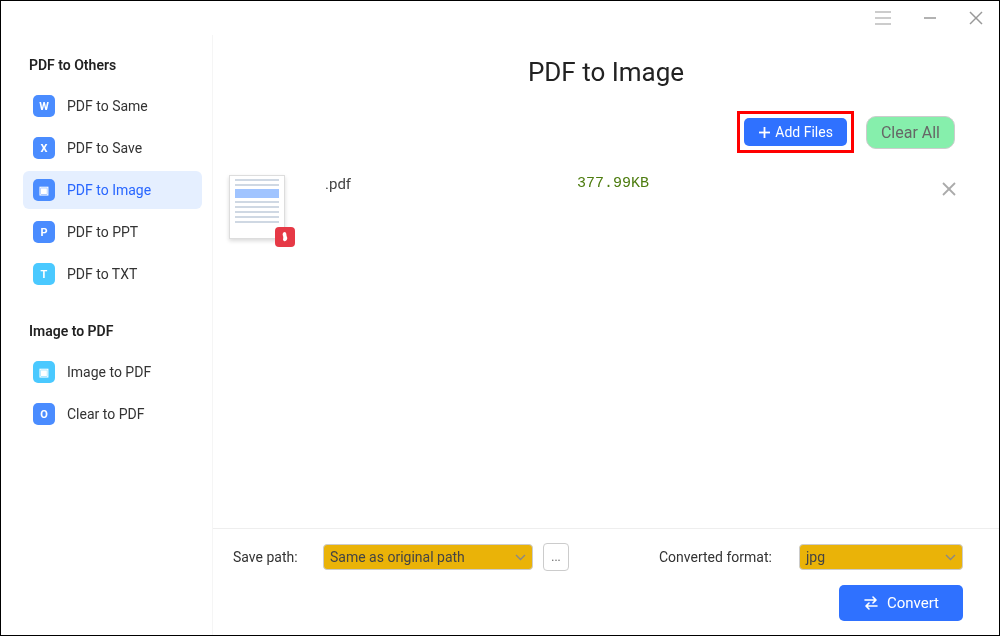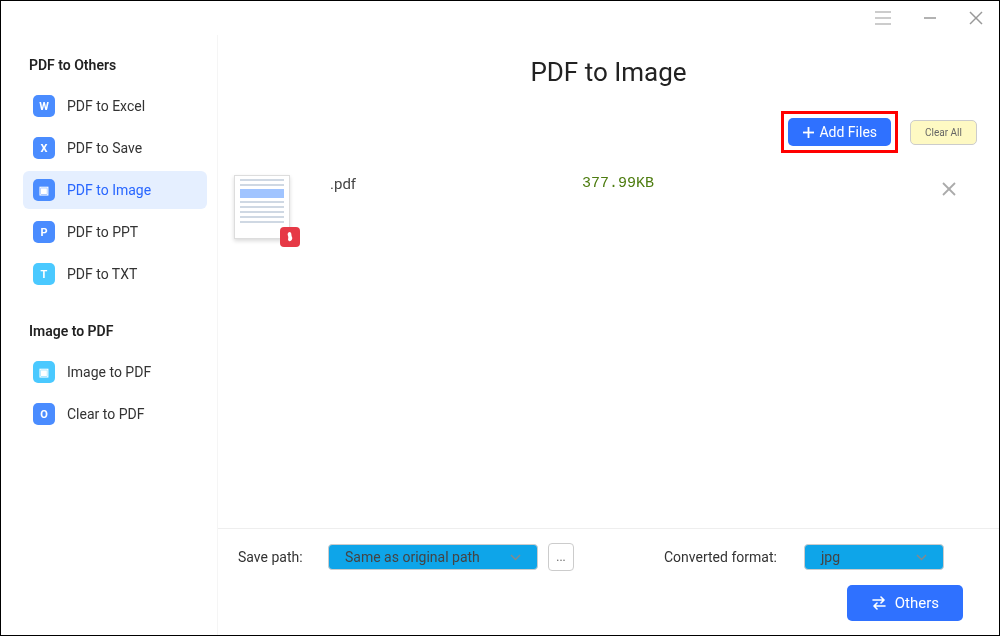--- a/index.html
+++ b/index.html
@@ -89,21 +89,21 @@
       text-align: center;
       font-size: 26px;
       font-weight: 400;
       color: #222;
       margin-top: 22px;
       margin-bottom: 24px;
     }
     .toolbar {
       display: flex;
       justify-content: flex-end;
-      padding-right: 22px;
+      padding-right: 44px;
       gap: 12px;
       align-items: center;
       margin-bottom: 18px;
     }
     .add-files-highlight {
       border: 3px solid #ff0000;
       padding: 4px;
       display: inline-block;
     }
     .btn-primary {
@@ -112,26 +112,26 @@
       border: none;
       padding: 6px 14px;
       border-radius: 5px;
       font-size: 14px;
       cursor: pointer;
       display: flex;
       align-items: center;
       gap: 4px;
     }
     .btn-outline {
-      background: #fef9c3;
+      background: #86efac;
       color: #666;
       border: 1px solid #ccc;
       padding: 6px 14px;
-      border-radius: 5px;
-      font-size: 10px;
+      border-radius: 10px;
+      font-size: 16px;
       cursor: pointer;
     }
     .file-row {
       display: flex;
       align-items: flex-start;
       padding: 4px 36px 4px 16px;
     }
     .thumb {
       width: 68px;
       height: 68px;
@@ -200,34 +200,34 @@
       gap: 10px;
     }
     .opt-label {
       font-size: 14px;
       color: #333;
       min-width: 80px;
     }
     .select-box {
       border: 1px solid #ccc;
       border-radius: 4px;
-      padding: 4px 16px;
+      padding: 4px 6px;
       font-size: 14px;
       color: #444;
       display: flex;
       align-items: center;
       justify-content: space-between;
       cursor: pointer;
-      background: #0ea5e9;
+      background: #eab308;
     }
     .select-path {
       width: 210px;
     }
     .select-format {
-      width: 140px;
+      width: 164px;
     }
     .browse-btn {
       border: 1px solid #ccc;
       border-radius: 4px;
       width: 26px;
       height: 28px;
       display: flex;
       align-items: center;
       justify-content: center;
       cursor: pointer;
@@ -281,21 +281,21 @@
       </svg>
   </div>
 </div>
 
 <div class="main">
   <div class="sidebar">
     <div class="section-header">PDF to Others</div>
 
     <div class="nav-item">
       <div class="nav-icon" style="background:#4a8cff">W</div>
-      <span>PDF to Excel</span>
+      <span>PDF to Same</span>
     </div>
     <div class="nav-item">
       <div class="nav-icon" style="background:#4a8cff">X</div>
       <span>PDF to Save</span>
     </div>
     <div class="nav-item active">
       <div class="nav-icon" style="background:#4a8cff">▣</div>
       <span>PDF to Image</span>
     </div>
     <div class="nav-item">
@@ -382,18 +382,18 @@
               <path d="M1 1 L5.5 5.5 L10 1" stroke="#888" stroke-width="1.4" fill="none"></path>
             </svg>
         </div>
       </div>
       <div class="convert-row">
         <button class="btn-convert">
           <svg width="16" height="14" viewBox="0 0 16 14">
             <path d="M2 4 L12 4 M10 1 L13 4 L10 7" stroke="#fff" stroke-width="1.6" fill="none" stroke-linecap="round" stroke-linejoin="round"></path>
             <path d="M14 10 L4 10 M6 7 L3 10 L6 13" stroke="#fff" stroke-width="1.6" fill="none" stroke-linecap="round" stroke-linejoin="round"></path>
           </svg>
-          <span>Others</span>
+          <span>Convert</span>
         </button>
       </div>
     </div>
   </div>
 </div>
 
 </body></html>

